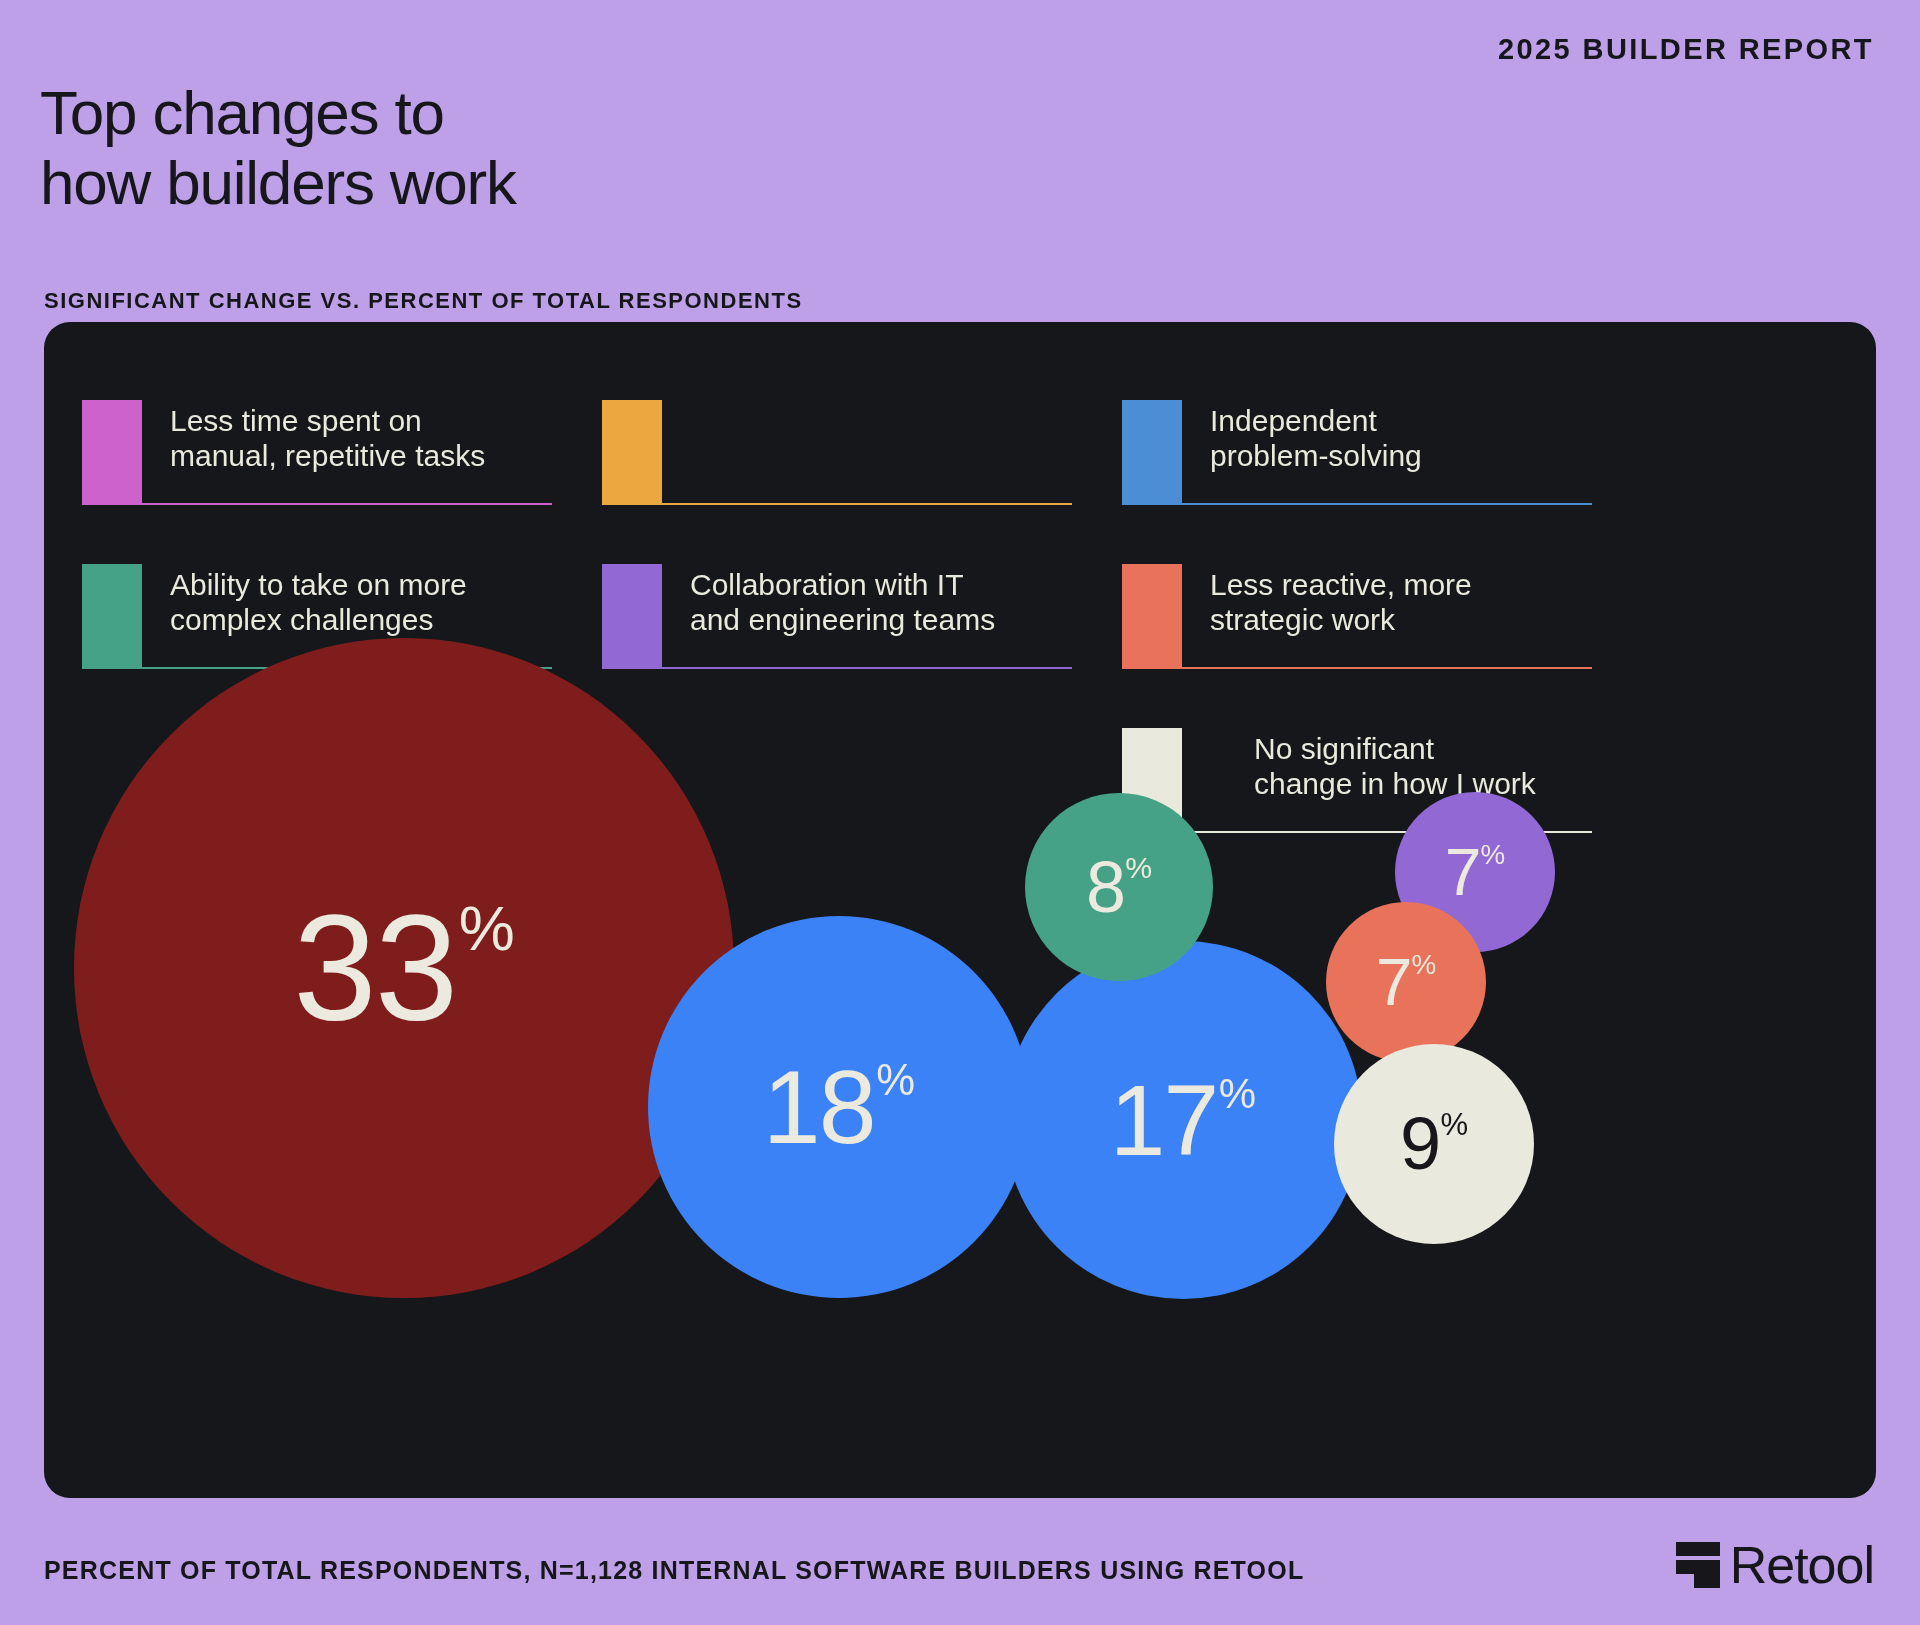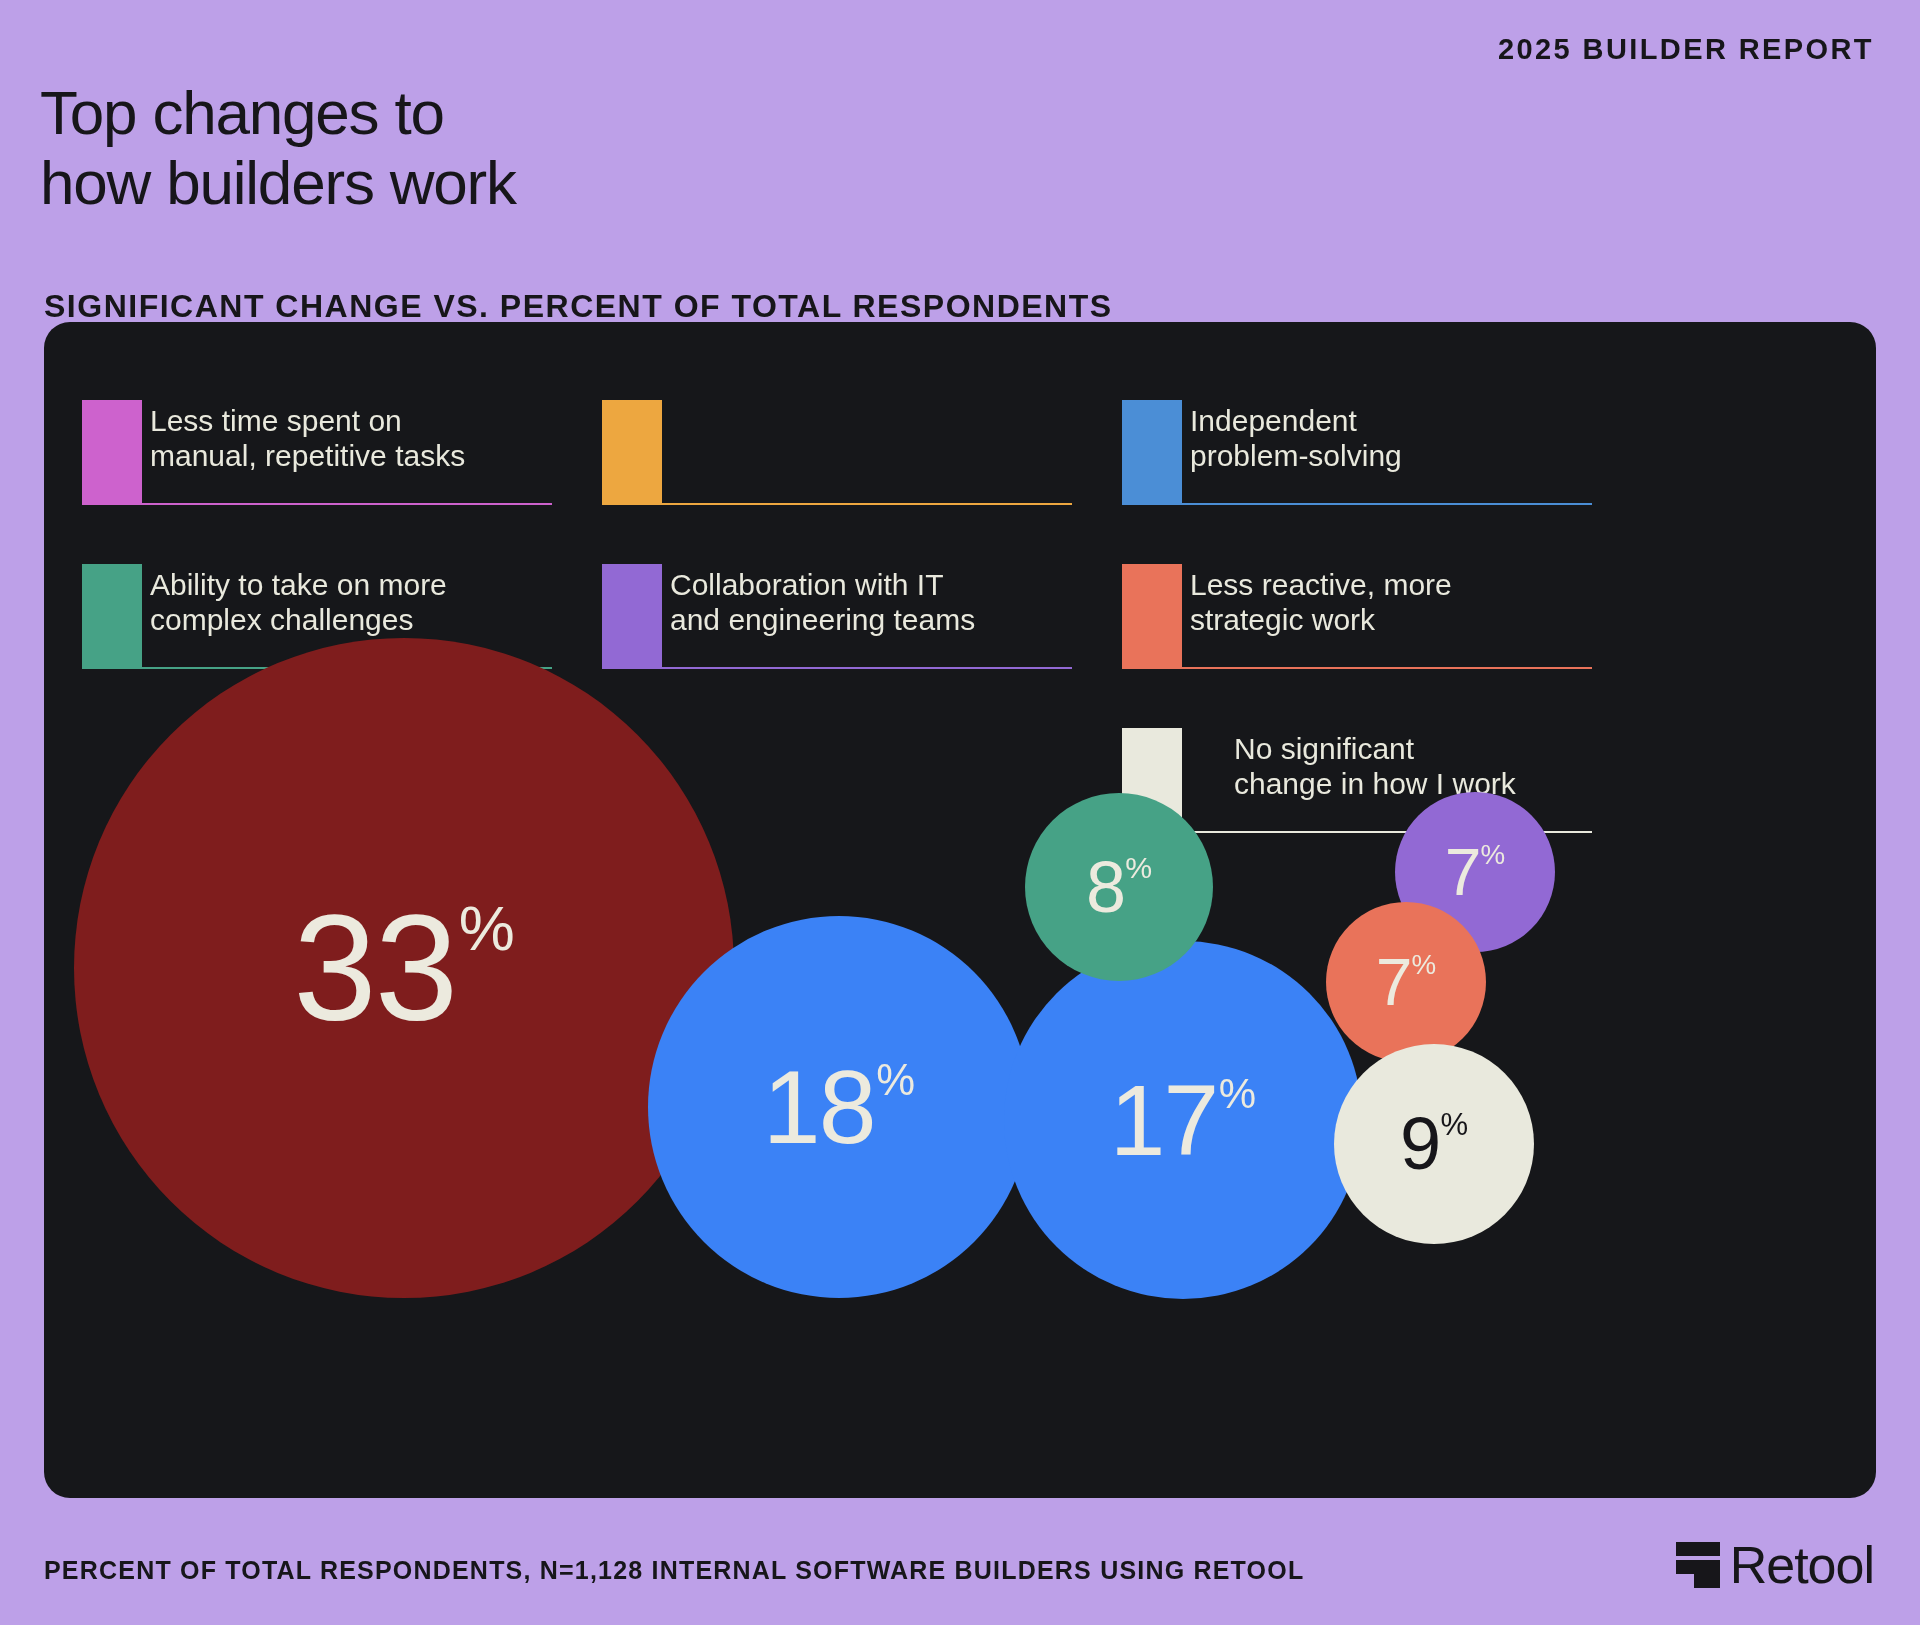--- a/index.html
+++ b/index.html
@@ -38,21 +38,21 @@
     right: 46px;
     font-size: 29px;
     font-weight: 700;
     letter-spacing: 2.4px;
     color: #17161a;
   }
   .section-label {
     position: absolute;
     top: 288px;
     left: 44px;
-    font-size: 32px;
+    font-size: 22px;
     font-weight: 700;
     letter-spacing: 1.5px;
     color: #17161a;
   }
 
   
   .card {
     position: absolute;
     top: 322px;
     left: 44px;
@@ -85,21 +85,21 @@
 
   .legend-swatch {
     width: 60px;
     flex: 0 0 60px;
     border-bottom: 0;
   }
   .legend-body {
     flex: 1;
     display: flex;
     align-items: flex-start;
-    padding-left: 8px;
+    padding-left: 28px;
   }
   .legend-label {
     font-size: 30px;
     line-height: 1.17;
     color: #e9e9dd;
     white-space: pre-line;
     padding-top: 3px;
   }
   .legend-rule {
     position: absolute;

